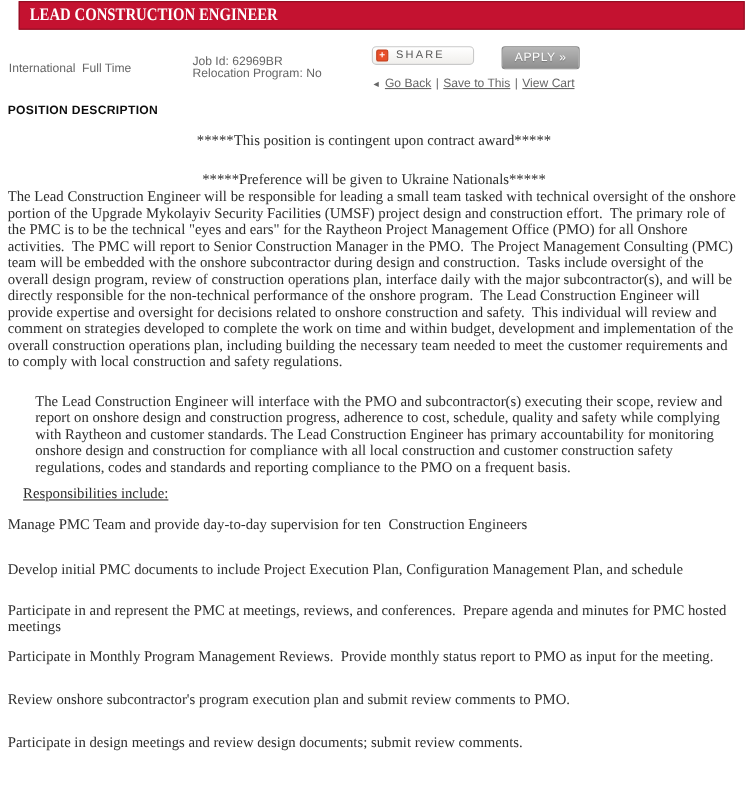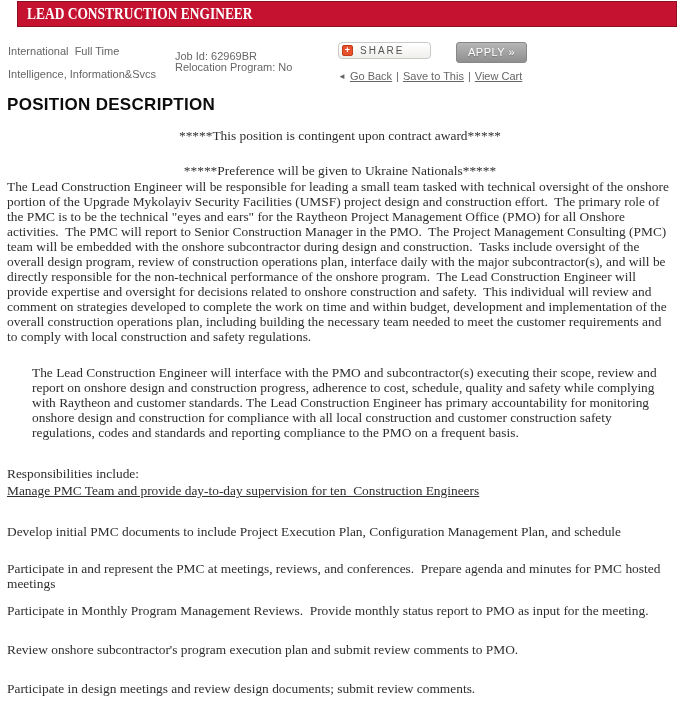--- a/index.html
+++ b/index.html
@@ -66,61 +66,60 @@
   .links-row {
     margin-top:7px; font-size:11px; color:#666;
     display:flex; align-items:center; gap:4px;
   }
   .back-arrow-icon { font-size:8px; color:#666; }
   .link { color:#666; text-decoration:underline; cursor:pointer; }
   .link-sep { color:#666; }
 
   
   .pos-heading {
-    font-size:17px; font-weight:bold; color:#0c0c0c;
+    font-size:11px; font-weight:bold; color:#0c0c0c;
     letter-spacing:0.3px;
     padding-left:7px; margin-top:13px;
   }
 
   .serif {
     font-family:"Liberation Serif", serif;
     font-size:13.4px; color:#2e2e2e;
     white-space:pre-wrap;
   }
   .notice { text-align:center; }
   .notice-1 { margin-top:13px; }
   .notice-2 { margin-top:19px; }
 
   .para { padding:0 8px 0 7px; line-height:15px; }
   .para-1 { }
   .para-2 { margin-top:21px;padding-left:32px; }
 
   .resp-heading {
-    margin-top:26px; padding-left:7px;
-    line-height:15px;
+    margin-top:9px; padding-left:21px;
+    text-decoration:underline; line-height:15px;
   }
   .resp-item { padding:0 8px 0 7px; line-height:15px; }
-  .resp-item-0 { margin-top:2px;text-decoration:underline; }
+  .resp-item-0 { margin-top:13px; }
   .resp-item-1 { margin-top:26px; }
   .resp-item-2 { margin-top:22px; }
   .resp-item-3 { margin-top:12px; }
   .resp-item-4 { margin-top:24px; }
   .resp-item-5 { margin-top:24px; }
 </style>
 </head>
 <body>
 
 <div class="redbar">
   <span class="redbar-title">LEAD CONSTRUCTION ENGINEER</span>
 </div>
 
 <div class="meta">
   <div class="meta-col-left">
     <div class="meta-line1">International  Full Time</div>
-    <div class="meta-line2">Intelligence, Information&amp;Svcs</div>
   </div>
   <div class="meta-col-mid">
     <div>Job Id: 62969BR</div>
     <div>Relocation Program: No</div>
   </div>
   <div class="meta-col-right">
     <div class="btnrow">
       <div class="share-btn">
         <span class="share-plus-icon">+</span>
         <span class="share-label">SHARE</span>

